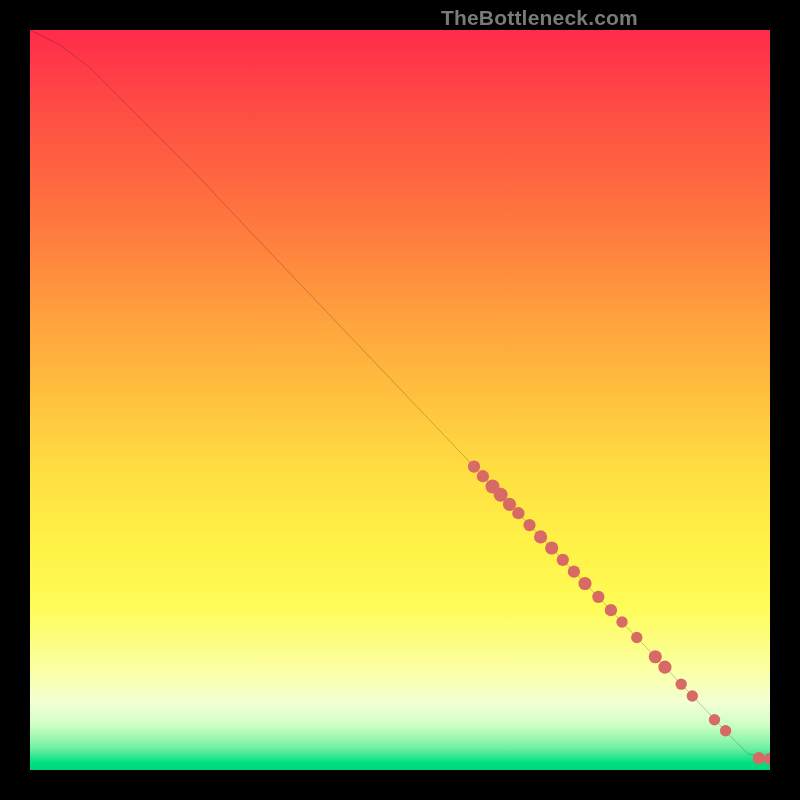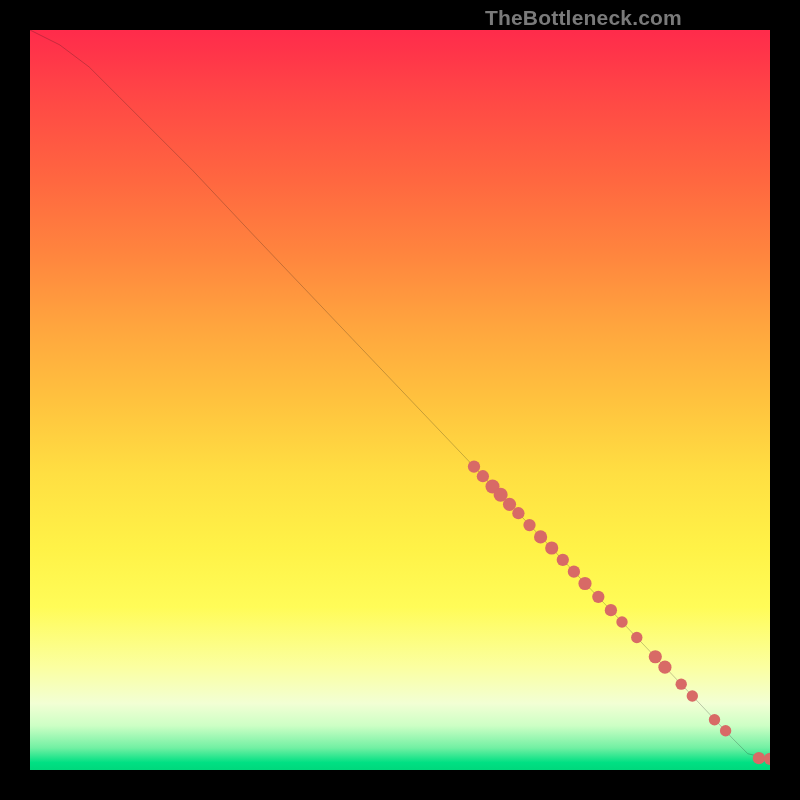--- a/index.html
+++ b/index.html
@@ -9,21 +9,20 @@
     height: 800px;
     background: #000;
     font-family: Arial, Helvetica, sans-serif;
     overflow: hidden;
   }
   .frame {
     position: relative;
     width: 668px;
     height: 800px;
     background: #000;
-    padding-left: 44px;
   }
   .plot {
     position: absolute;
     left: 30px;
     top: 30px;
     width: 740px;
     height: 740px;
   }
   .gradient {
     position: absolute;

